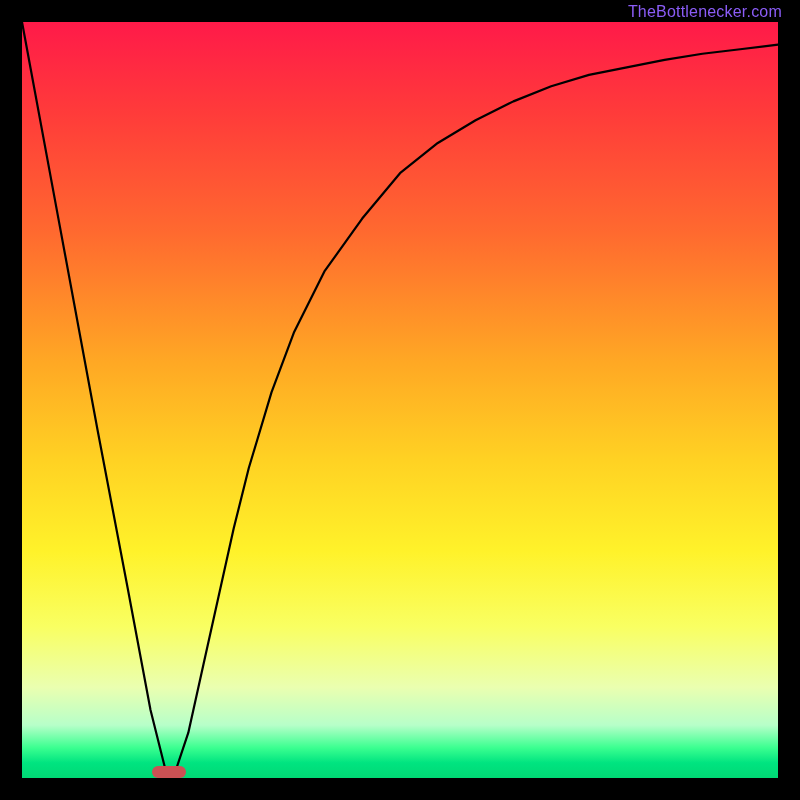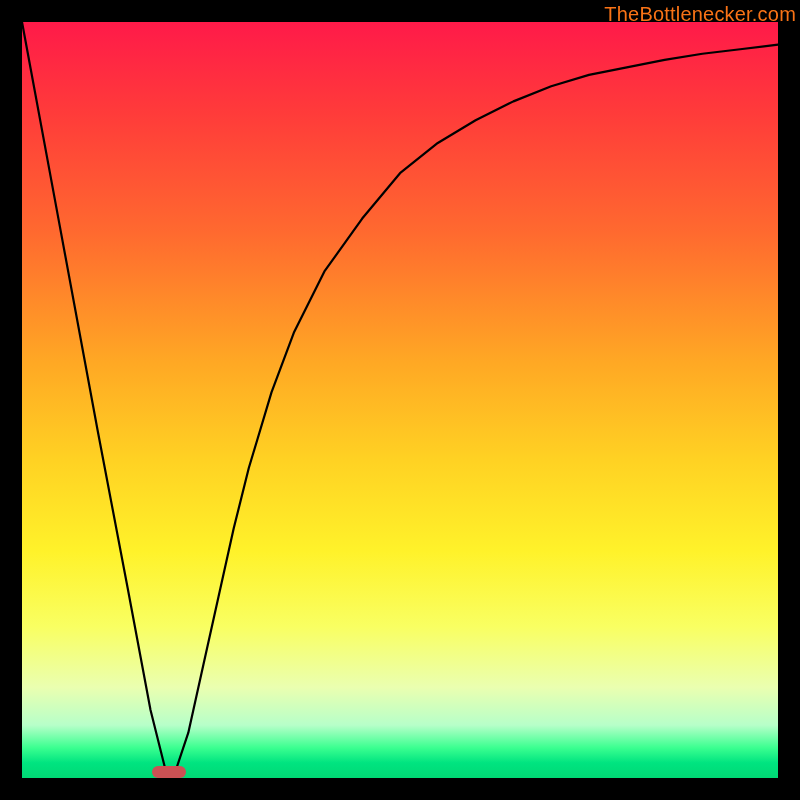--- a/index.html
+++ b/index.html
@@ -42,23 +42,23 @@
     position: absolute;
     left: 0;
     top: 0;
     width: 756px;
     height: 756px;
     overflow: visible;
   }
   .watermark {
     position: absolute;
     top: 3px;
-    right: 4px;
-    color: #f97316;
-    font-size: 20px;
+    right: 18px;
+    color: #8b5cf6;
+    font-size: 16px;
     letter-spacing: 0.2px;
     user-select: none;
   }
   .marker {
     position: absolute;
     height: 12px;
     border-radius: 6px;
     background: #cb5154;
   }
 </style>

